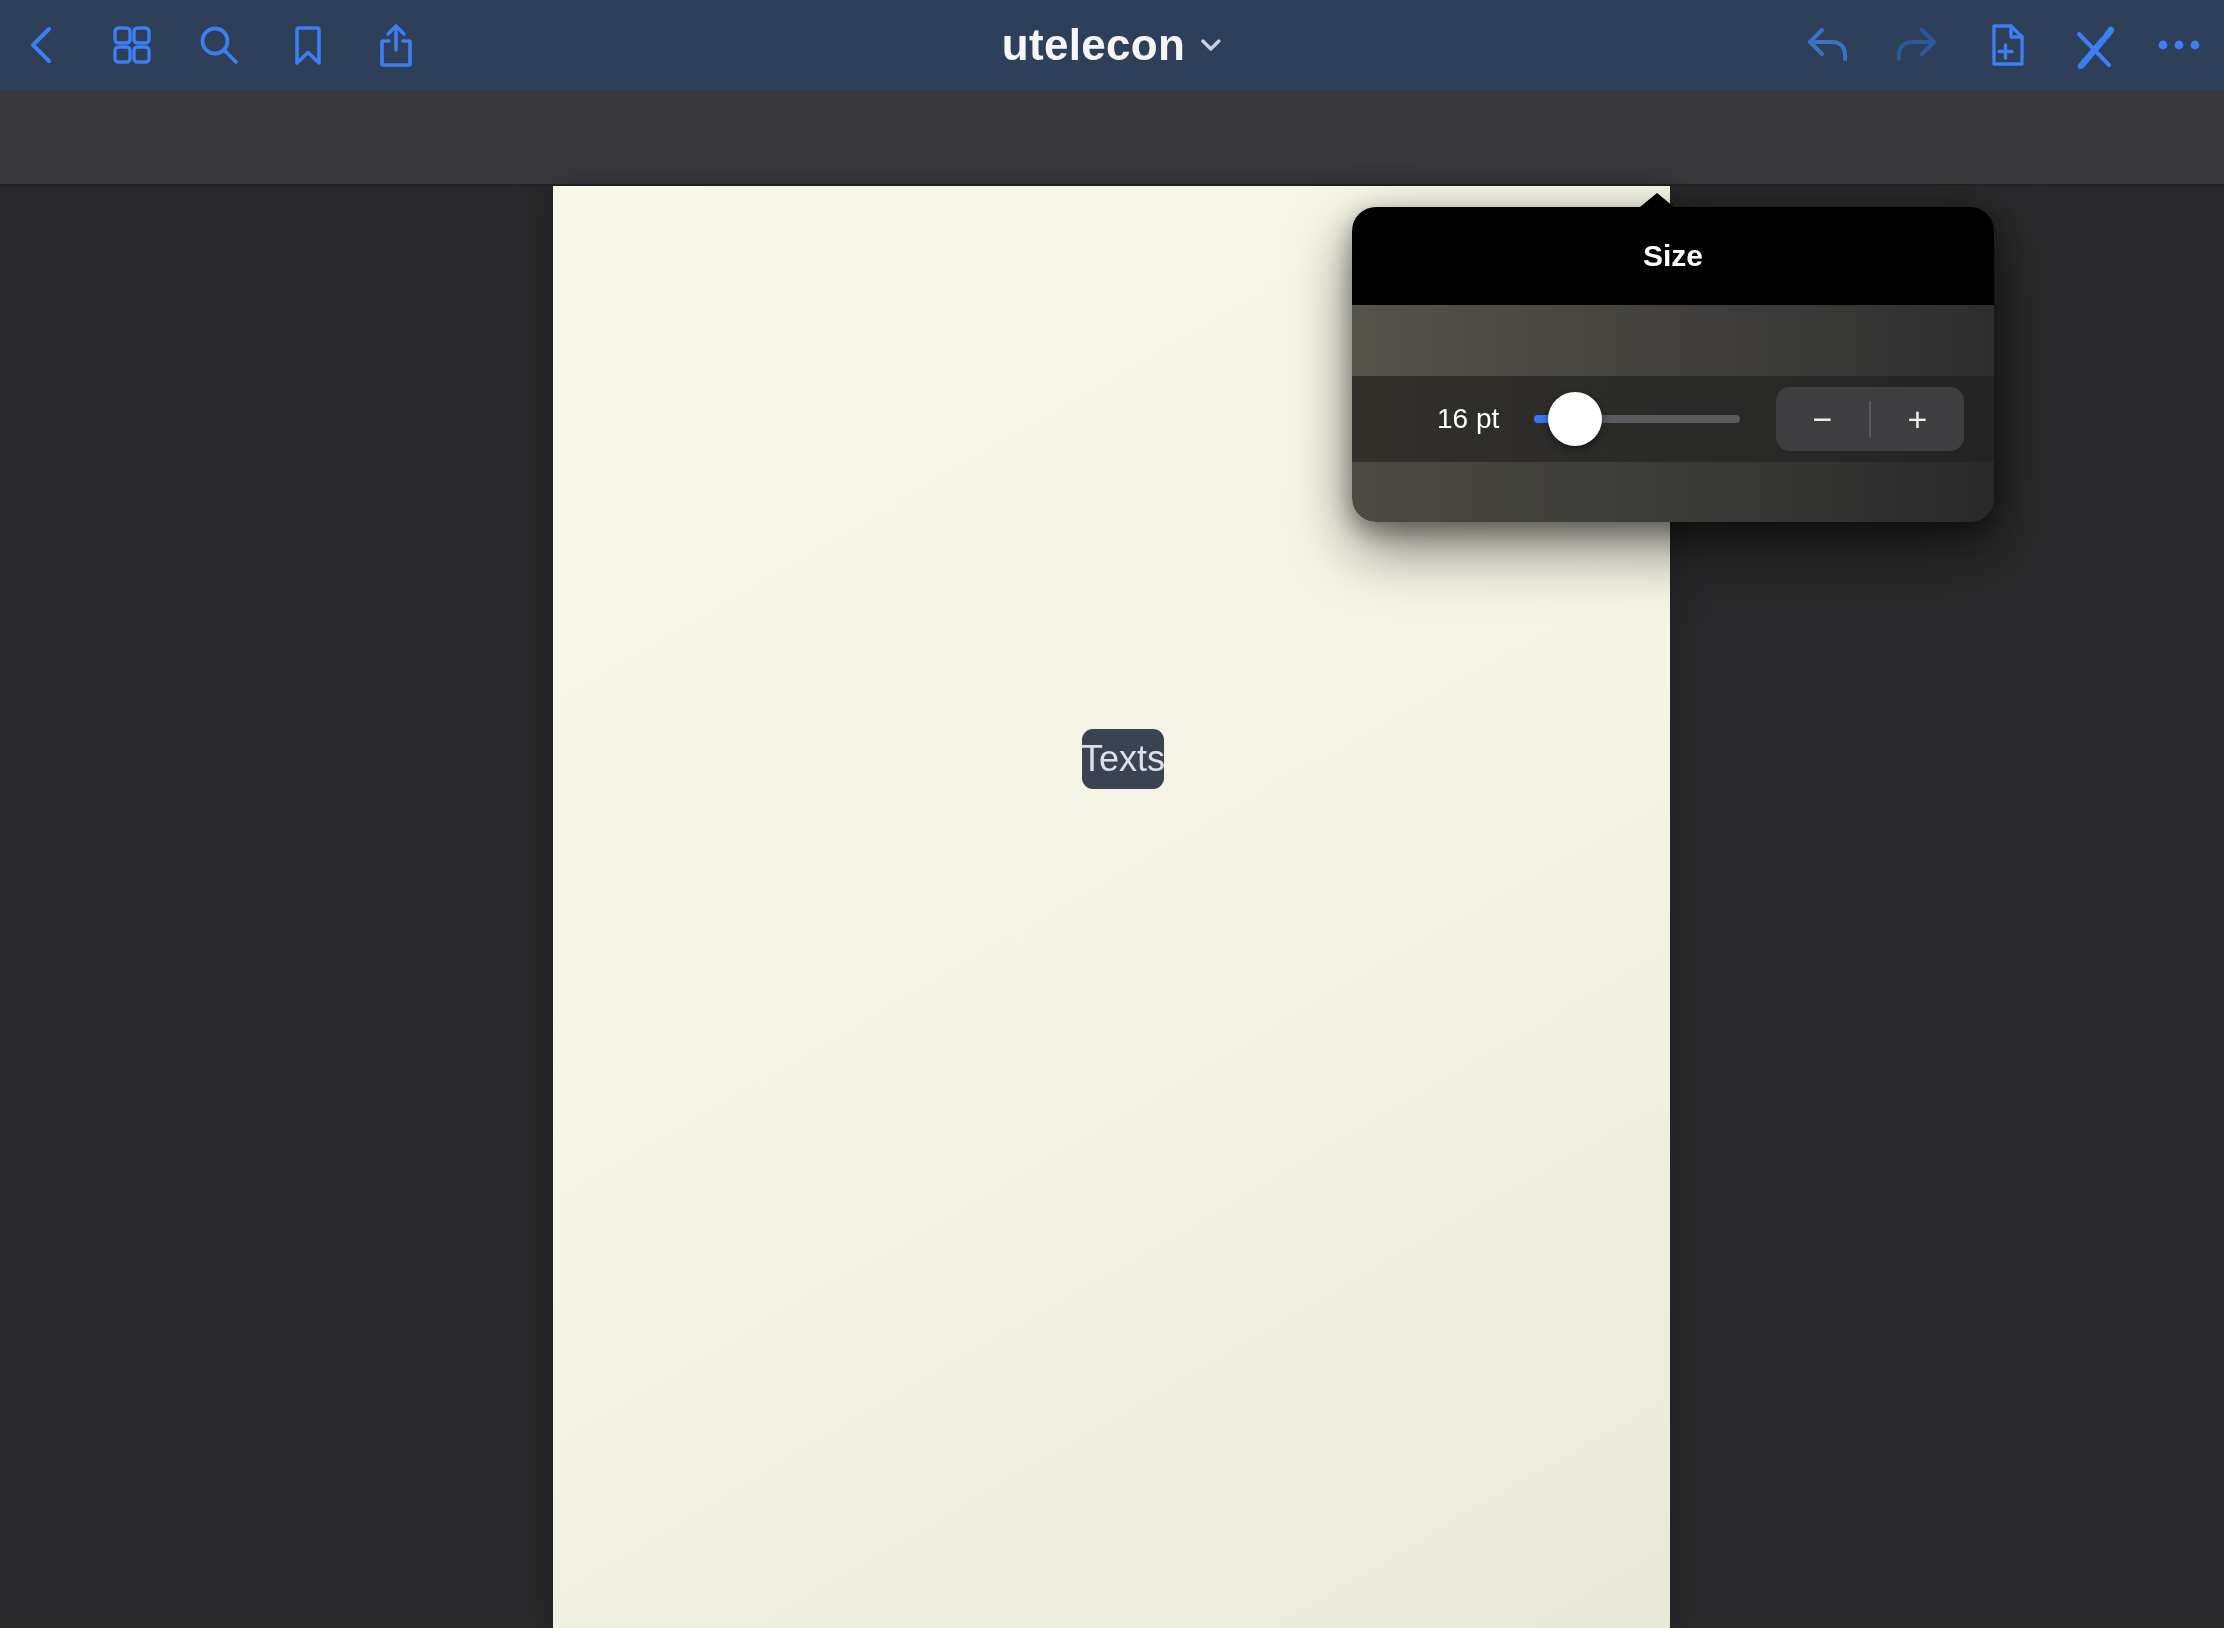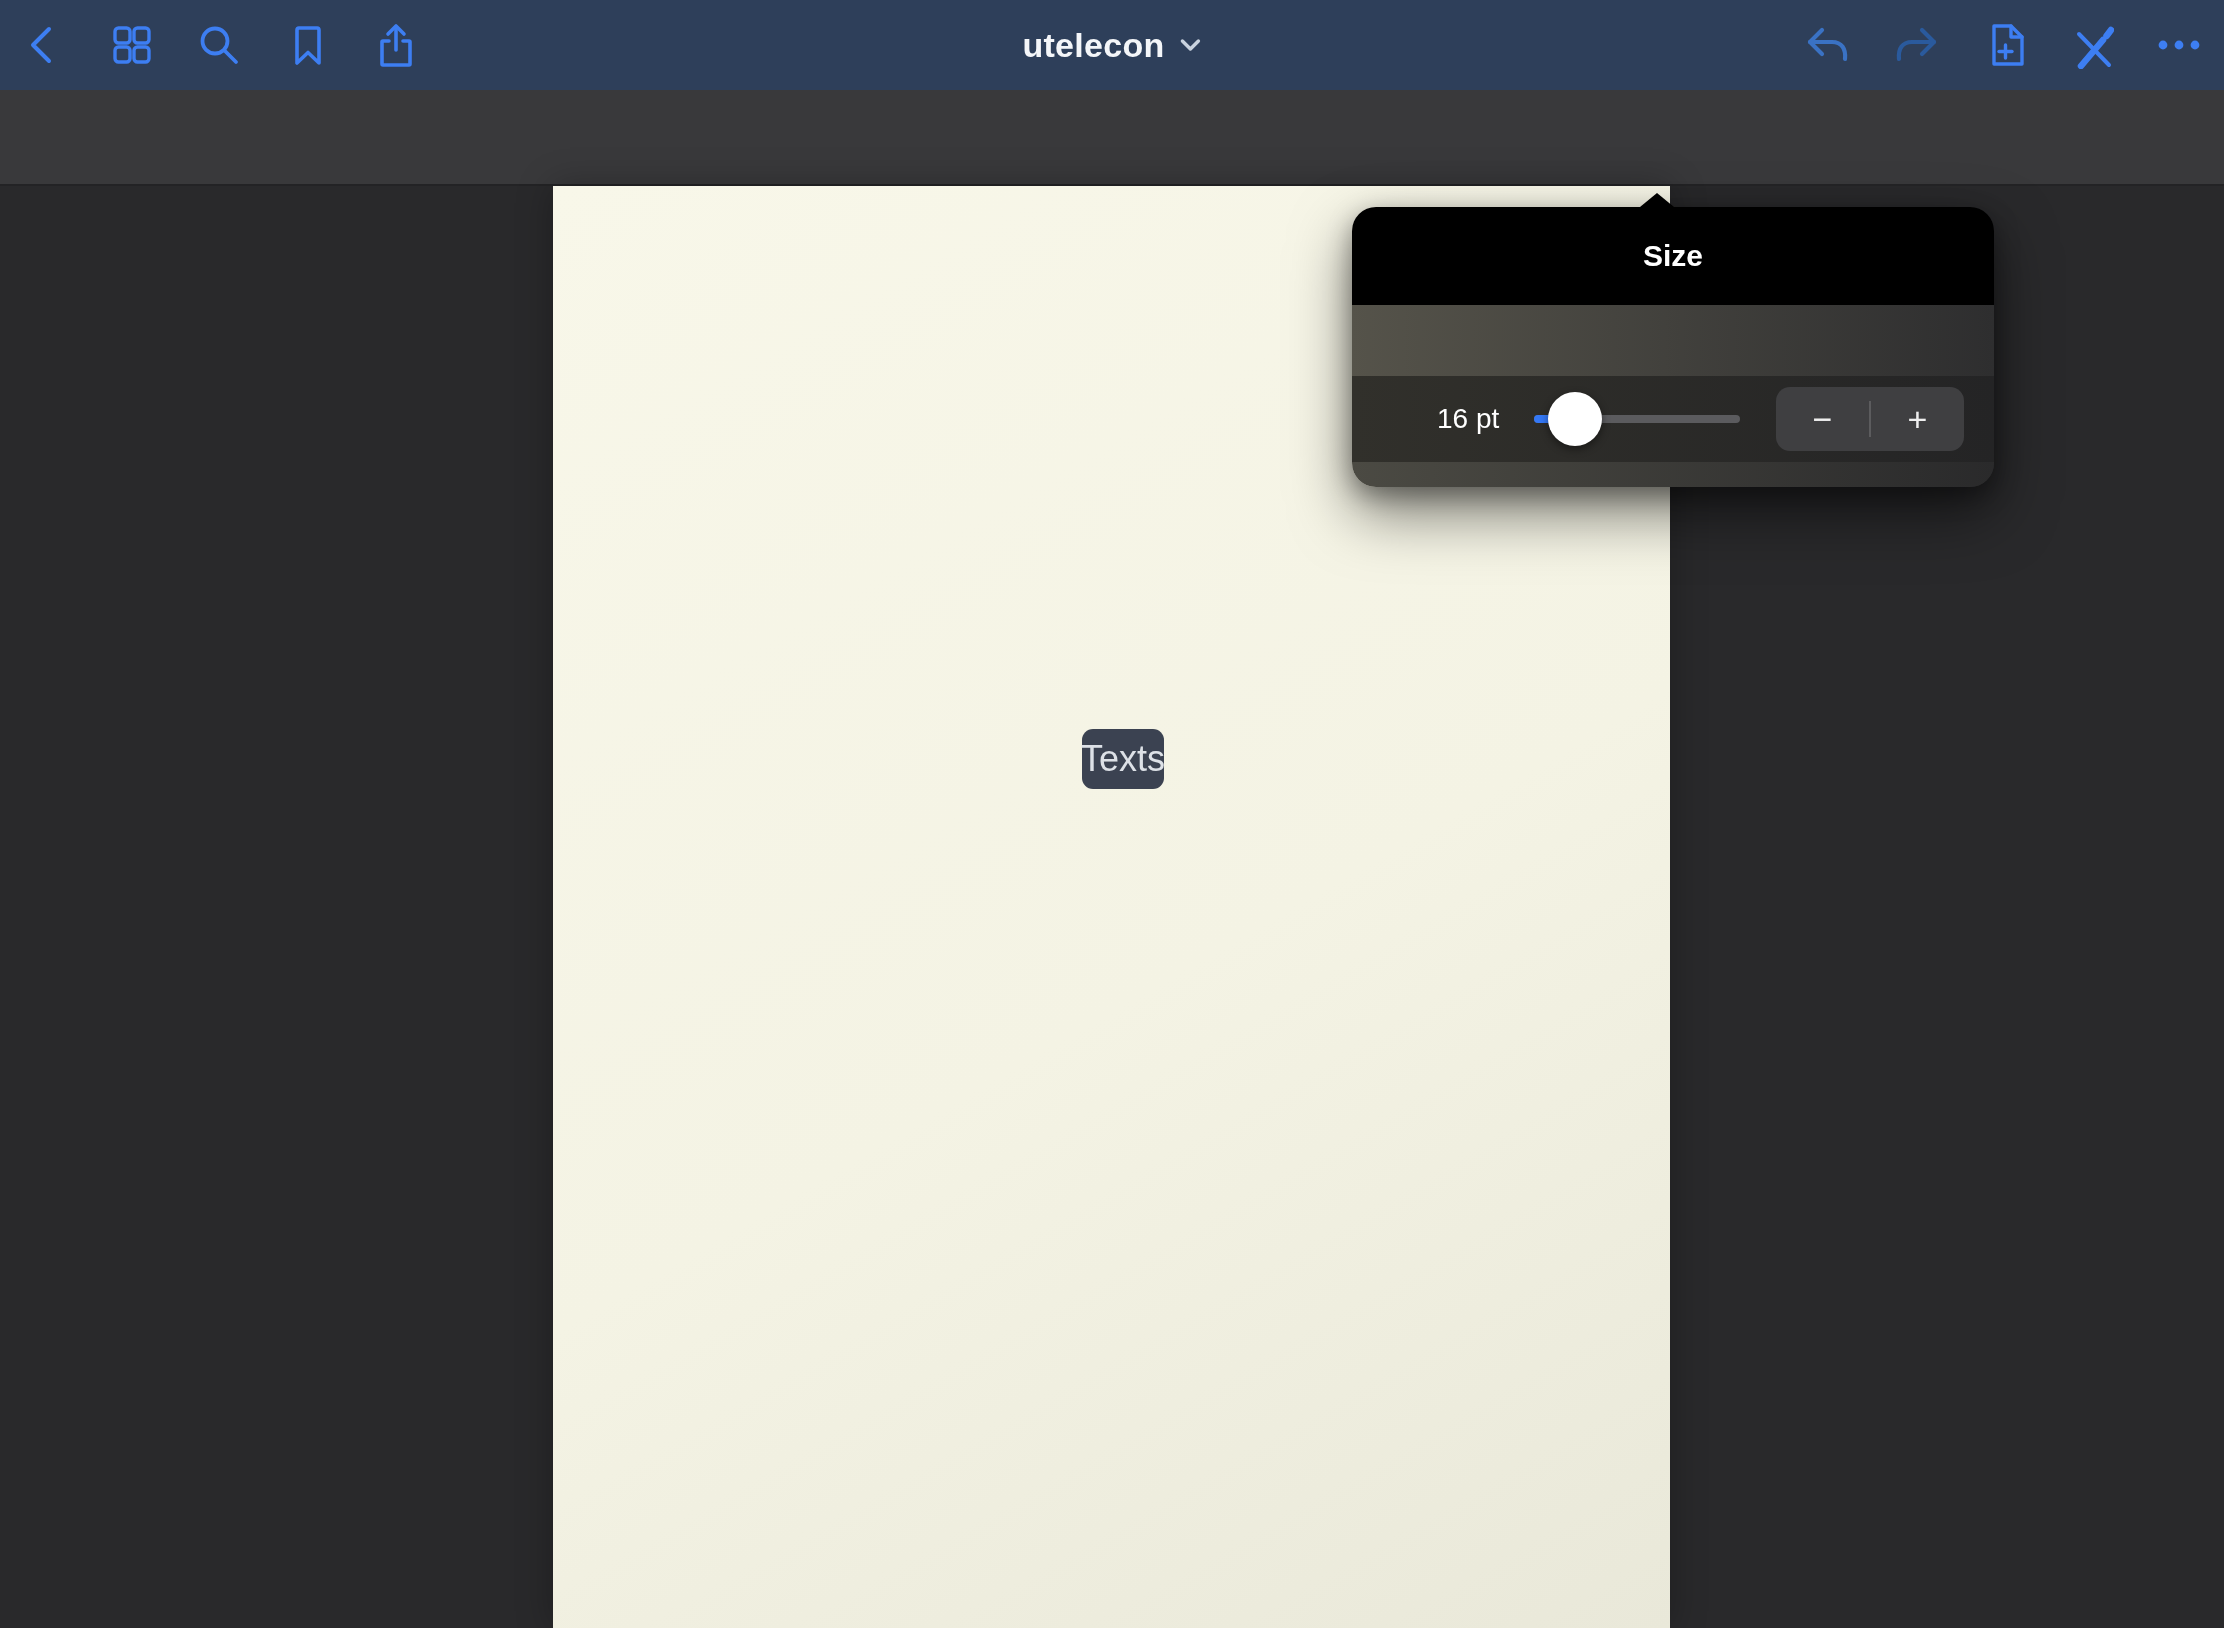--- a/index.html
+++ b/index.html
@@ -4,21 +4,21 @@
 <style>
   html,body{margin:0;padding:0;background:#1e1e20;}
   *{box-sizing:border-box;font-family:"Liberation Sans",sans-serif;}
   #screen{position:relative;width:2224px;height:1628px;overflow:hidden;background:#29292b;}
 
   
   .topbar{position:absolute;left:0;top:0;width:2224px;height:90px;background:#2e3f5a;}
   .nav-btn{position:absolute;top:21px;width:48px;height:48px;display:flex;align-items:center;justify-content:center;cursor:pointer;}
   .nav-btn svg{display:block;}
   .doc-title{position:absolute;left:50%;top:0;transform:translateX(-50%);height:90px;display:flex;align-items:center;gap:15px;cursor:pointer;}
-  .doc-title .t{color:#f4f6f9;font-size:34px;font-weight:600;letter-spacing:.3px;}
+  .doc-title .t{color:#f4f6f9;font-size:44px;font-weight:600;letter-spacing:.3px;}
 
   
   .toolbar{position:absolute;left:0;top:90px;width:2224px;height:96px;background:#39393b;box-shadow:inset 0 -2px 0 #232325;}
   .tool-btn{position:absolute;top:109px;width:56px;height:56px;display:flex;align-items:center;justify-content:center;cursor:pointer;}
   .tb-divider{position:absolute;top:104px;width:2px;height:68px;background:#56565a;border-radius:1px;}
   .pill{position:absolute;top:101px;height:68px;background:#1c1c1e;border-radius:20px;display:flex;align-items:center;justify-content:center;cursor:pointer;}
   .pill .lbl{color:#ffffff;font-weight:700;}
   .text-tool-box{position:relative;width:44px;height:44px;background:#2d6ab1;border:3px solid #5da0e3;border-radius:9px;display:flex;align-items:center;justify-content:center;}
   .text-tool-box .glyph{color:#ffffff;font-size:27px;font-weight:700;line-height:1;}
   .handle{position:absolute;top:50%;margin-top:-5px;width:10px;height:10px;border-radius:50%;background:#4e97ea;}
@@ -34,21 +34,21 @@
   .content{position:absolute;left:0;top:186px;width:2224px;height:1442px;background:#29292b;}
   .paper{position:absolute;left:553px;top:0;width:1117px;height:1442px;
          background:linear-gradient(150deg,#f8f7e9 0%,#f4f3e4 55%,#e9e8d9 100%);
          box-shadow:0 0 34px rgba(0,0,0,.28);}
   .text-object{position:absolute;left:529px;top:543px;width:82px;height:60px;background:#3b4251;border-radius:11px;
                display:flex;align-items:center;justify-content:center;color:#dde1e7;font-size:36px;cursor:pointer;}
 
   
   .pop-arrow{position:absolute;left:1640px;top:193px;width:0;height:0;
              border-left:17px solid transparent;border-right:17px solid transparent;border-bottom:14px solid #000;}
-  .popover{position:absolute;left:1352px;top:207px;width:642px;height:280px;border-radius:24px;overflow:hidden;
+  .popover{position:absolute;left:1352px;top:207px;width:642px;height:315px;border-radius:24px;overflow:hidden;
            box-shadow:0 26px 60px rgba(0,0,0,.5),0 8px 24px rgba(0,0,0,.35);}
   .pop-header{height:98px;background:#000;display:flex;align-items:center;justify-content:center;}
   .pop-header .t{color:#fff;font-size:30px;font-weight:600;}
   .pop-row1{height:71px;background:linear-gradient(90deg,#55534a,#2e2e2f);}
   .pop-row2{position:relative;height:86px;background:linear-gradient(90deg,#31302b,#242425);padding-left:16px;}
   .pop-row3{height:77px;background:linear-gradient(90deg,#4b4a43,#2a2a2b);}
   .size-lbl{position:absolute;left:85px;top:0;height:86px;display:flex;align-items:center;color:#ffffff;font-size:28px;}
   .slider-track{position:absolute;left:182px;top:39px;width:206px;height:8px;border-radius:4px;background:#5b5b5e;cursor:pointer;}
   .slider-active{position:absolute;left:182px;top:39px;width:26px;height:8px;border-radius:4px;background:#3478f6;}
   .slider-thumb{position:absolute;left:196px;top:16px;width:54px;height:54px;border-radius:50%;background:#ffffff;

